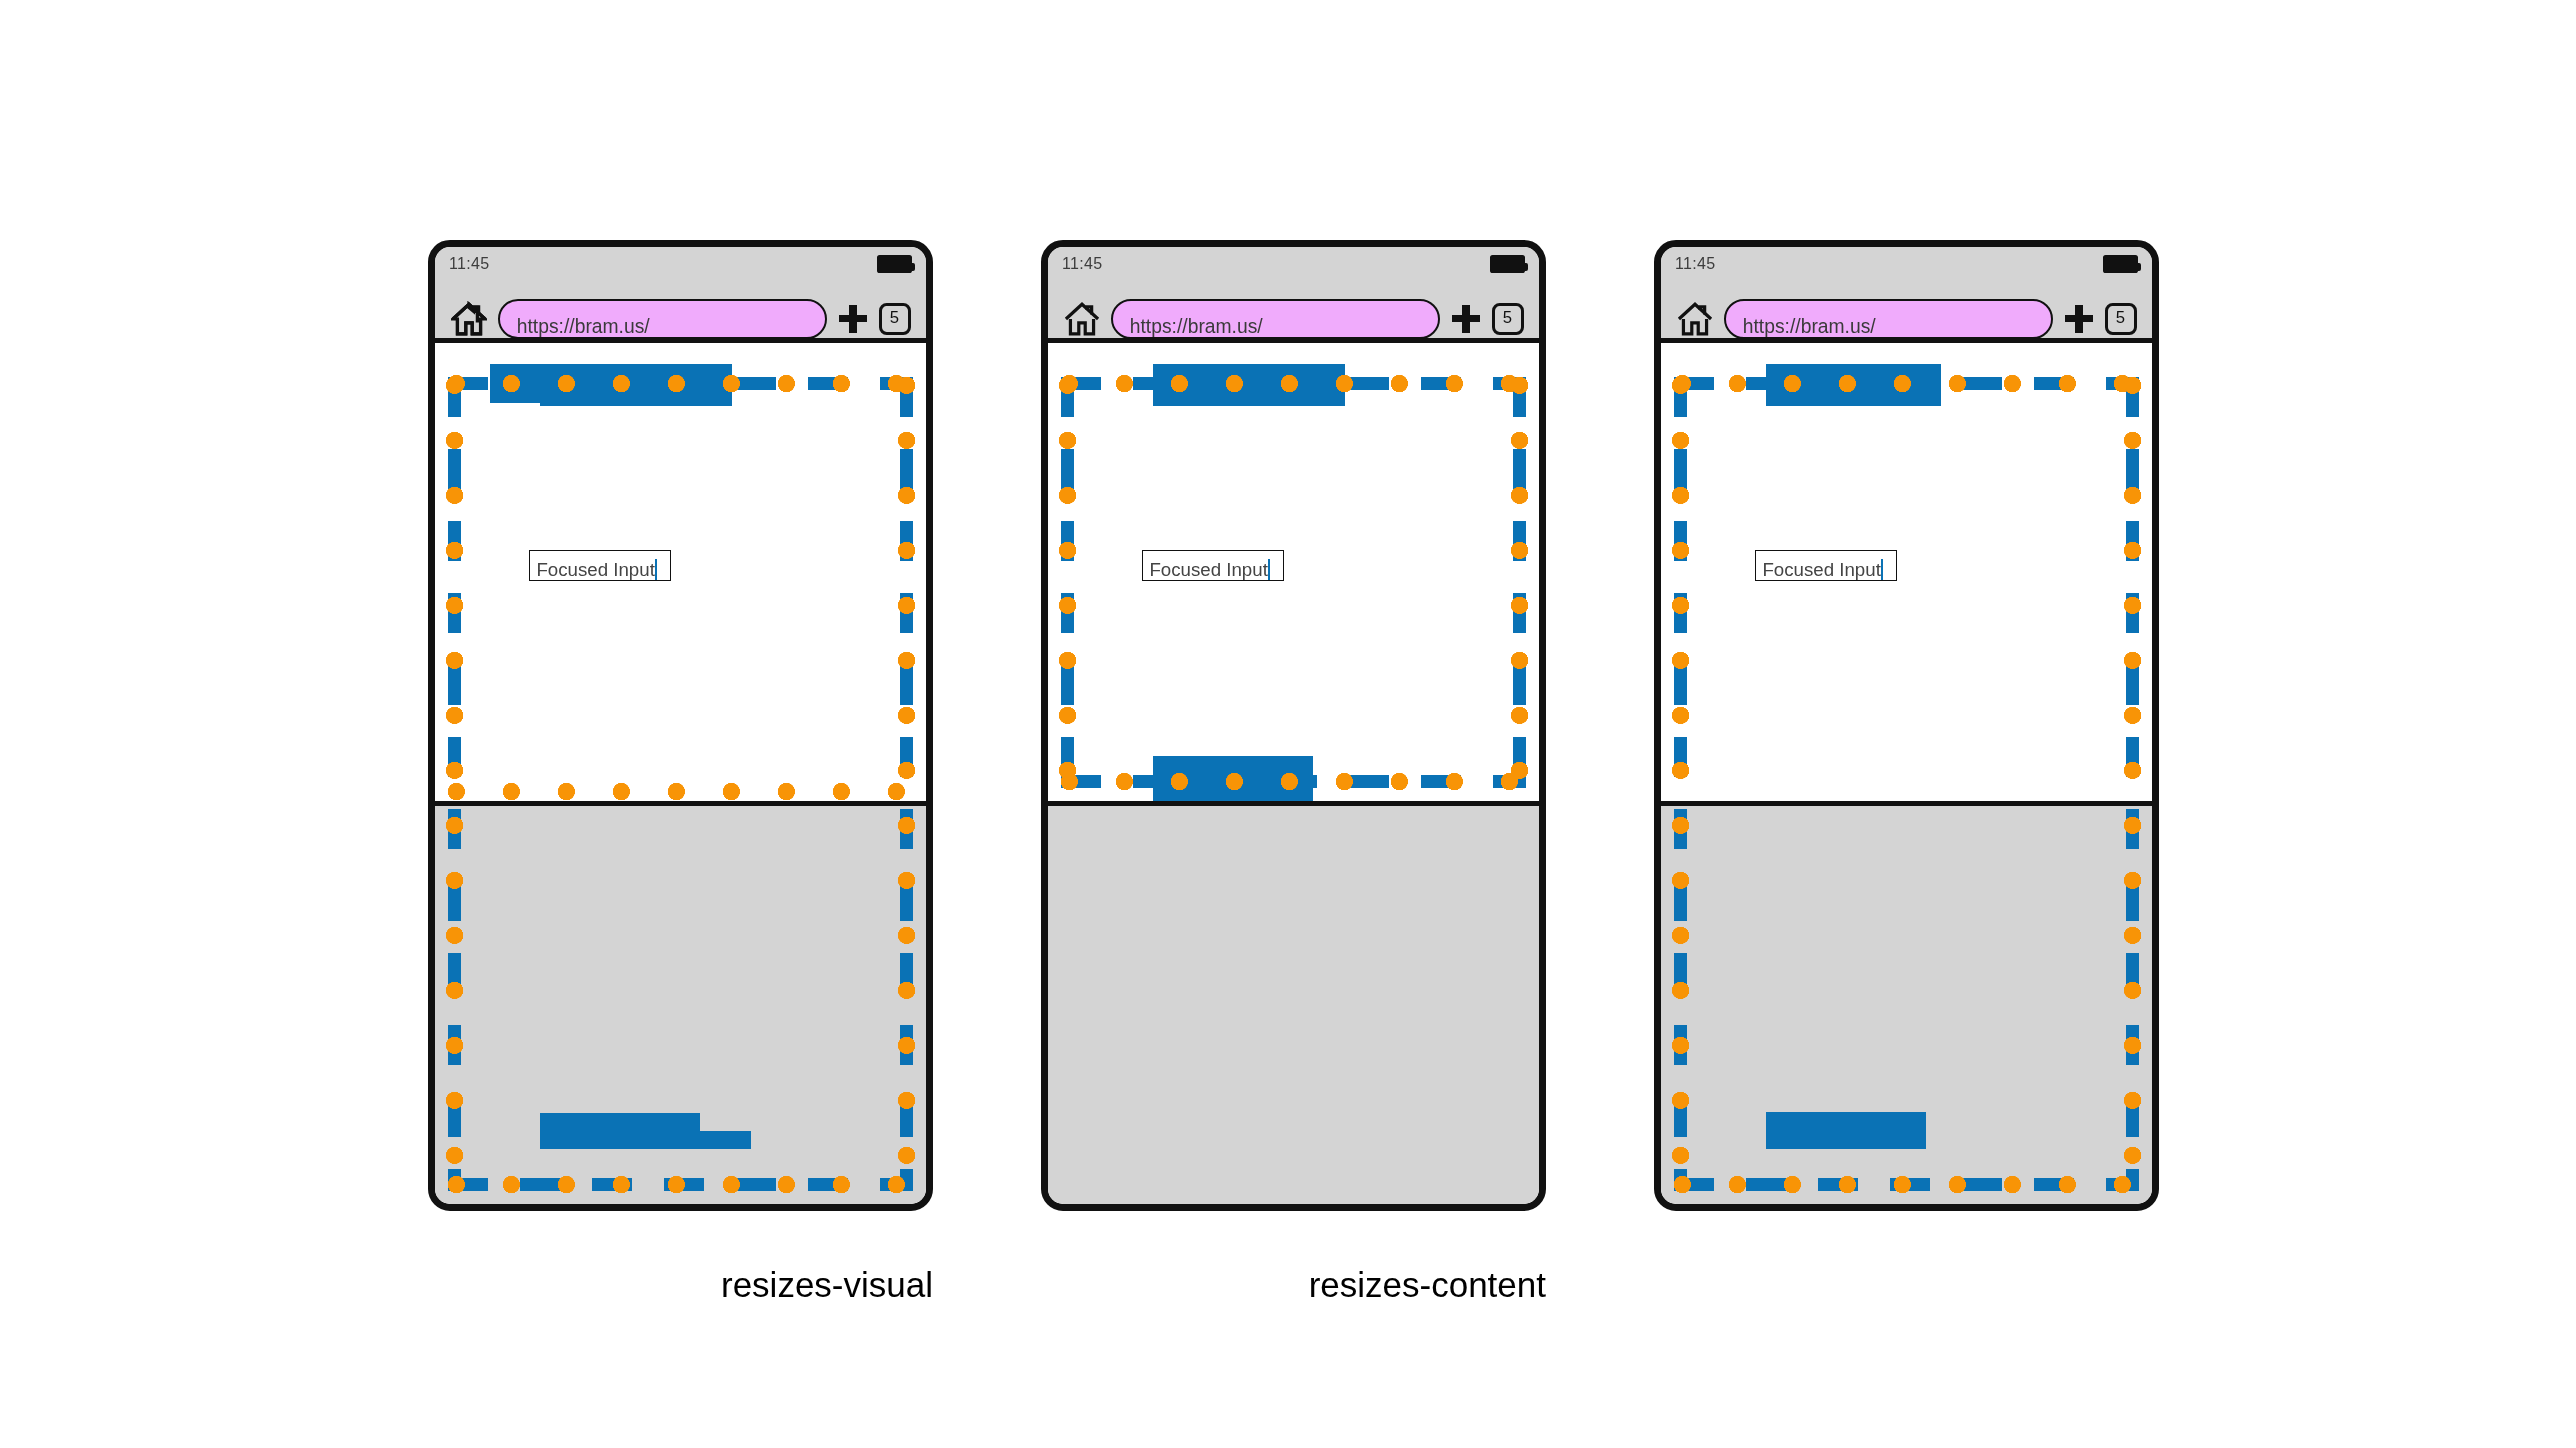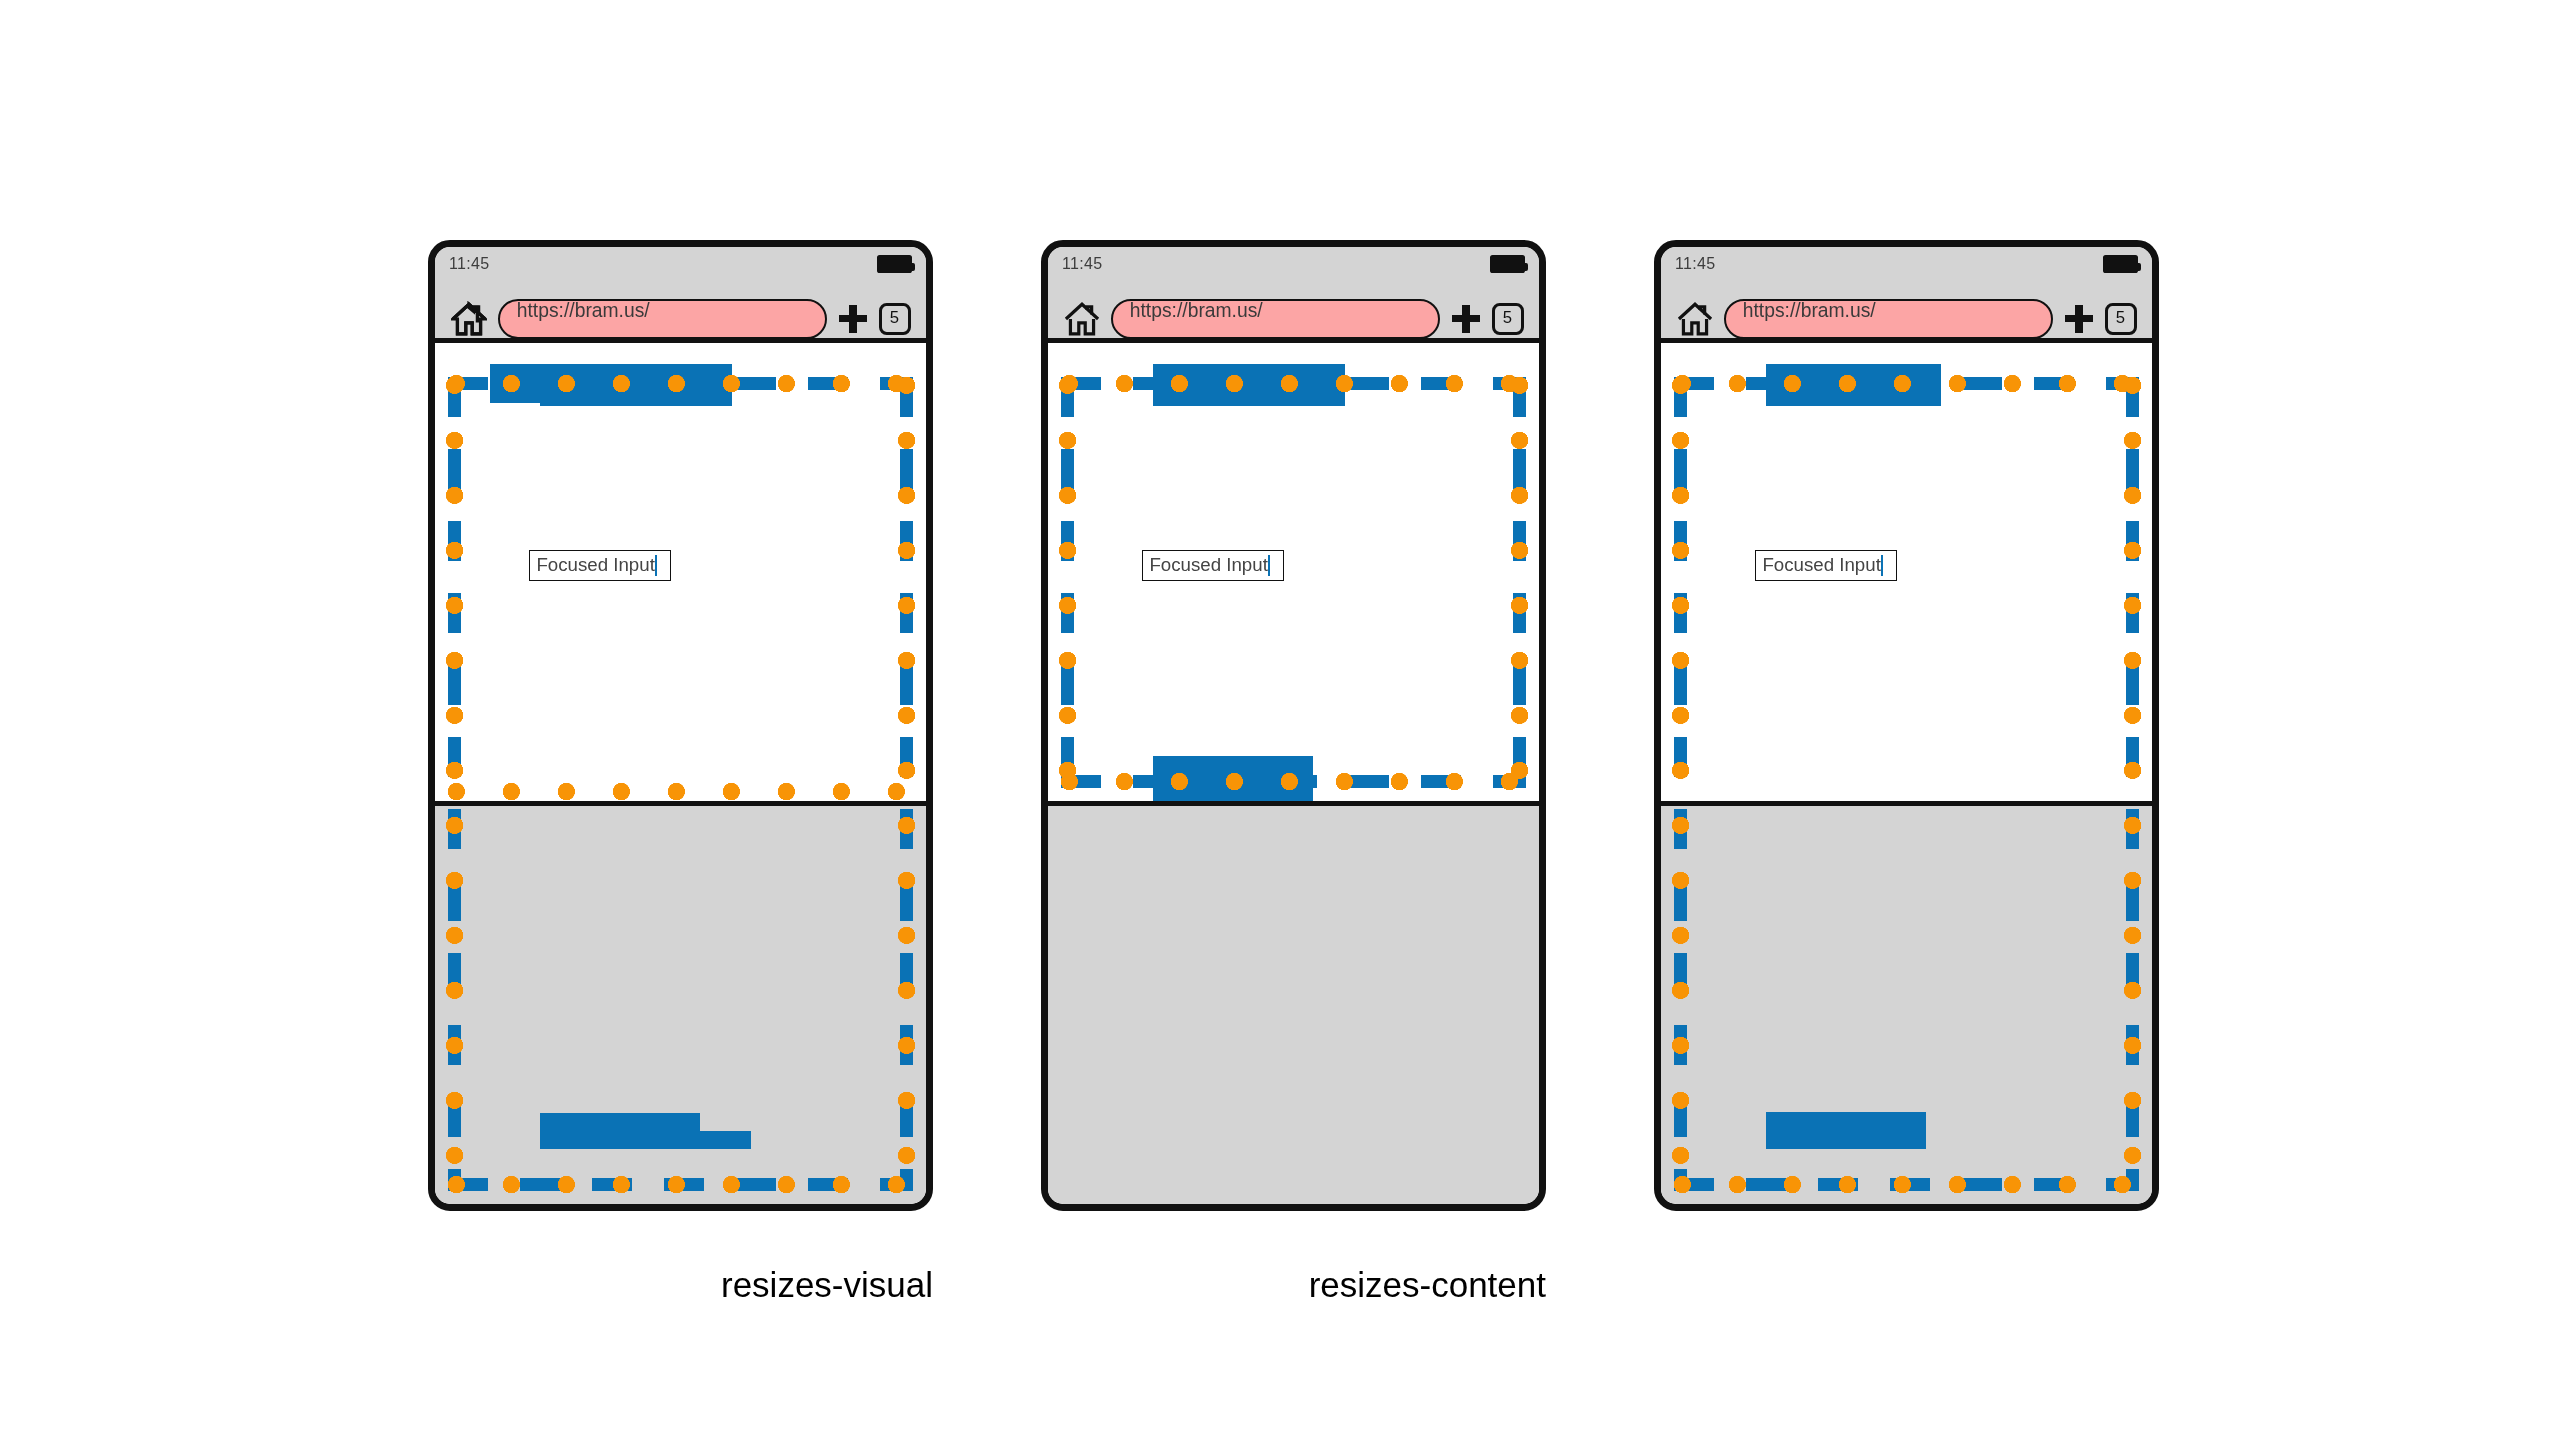--- a/index.html
+++ b/index.html
@@ -46,23 +46,23 @@
     width:3.9px;height:7.7px;background:#111;border-radius:0 1.9px 1.9px 0;
   }
   .toolbar{
     position:absolute;left:0;right:0;top:31px;height:81px;
     display:flex;align-items:center;gap:11.6px;
     padding:0 15.5px;box-sizing:border-box;
   }
   .home-icon{width:36px;height:36px;flex:0 0 auto;}
   .urlbar{
     flex:1 1 auto;height:40px;
-    background:#fca5a5;
+    background:#f0abfc;
     border:2.6px solid #111;border-radius:22px;
-    display:flex;align-items:flex-start;
+    display:flex;align-items:flex-end;
     padding:0 16.7px;box-sizing:border-box;
     overflow:hidden;
   }
   .urltext{font-size:19.3px;color:#3a3a3a;white-space:nowrap;line-height:1;}
   .plus{position:relative;width:28px;height:28px;flex:0 0 auto;}
   .plus:before,.plus:after{content:"";position:absolute;background:#111;}
   .plus:before{left:0;right:0;top:10.3px;height:7.7px;}
   .plus:after{top:0;bottom:0;left:10.3px;width:7.7px;}
   .tabcount{
     flex:0 0 auto;width:32px;height:32px;
@@ -108,21 +108,21 @@
   .vv .dots.right{right:-1.9px;}
 
   
   .block{position:absolute;background:#0a72b5;}
 
   
   .focused-input{
     position:absolute;
     border:1.9px solid #111;
     background:#fff;
-    display:flex;align-items:center;
+    display:flex;align-items:flex-end;
     padding:0 6.4px;box-sizing:border-box;
   }
   .focused-input .txt{font-size:18.7px;color:#444;line-height:1;white-space:nowrap;}
   .caret{display:inline-block;width:1.9px;height:20.6px;background:#0a72b5;margin-left:0.6px;}
 
   
   .caption{
     position:absolute;
     text-align:right;
     font-family:Liberation Sans, sans-serif;

